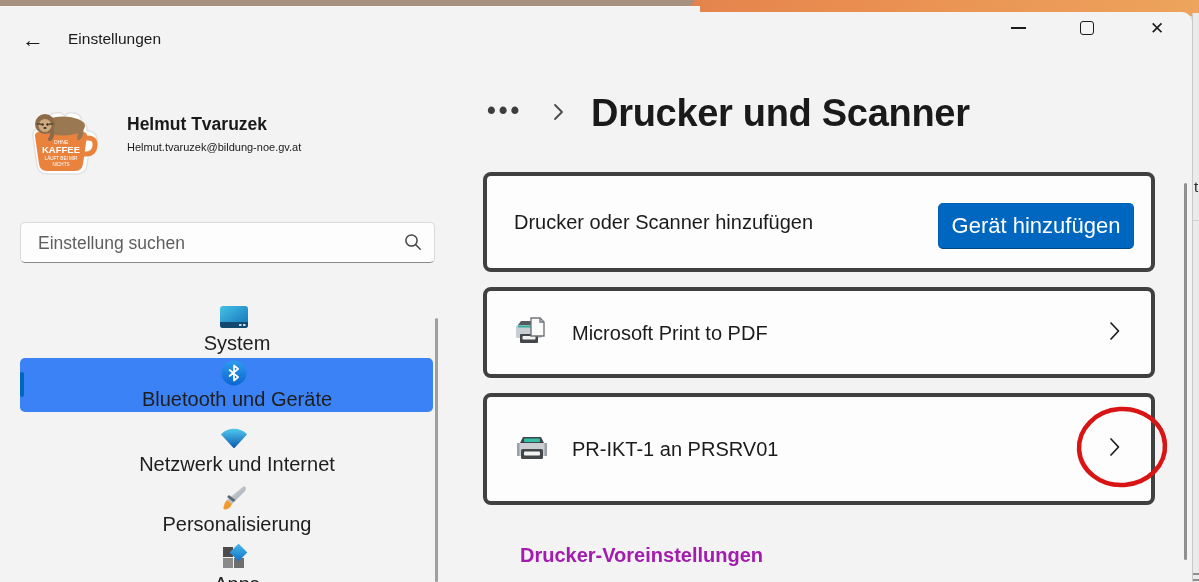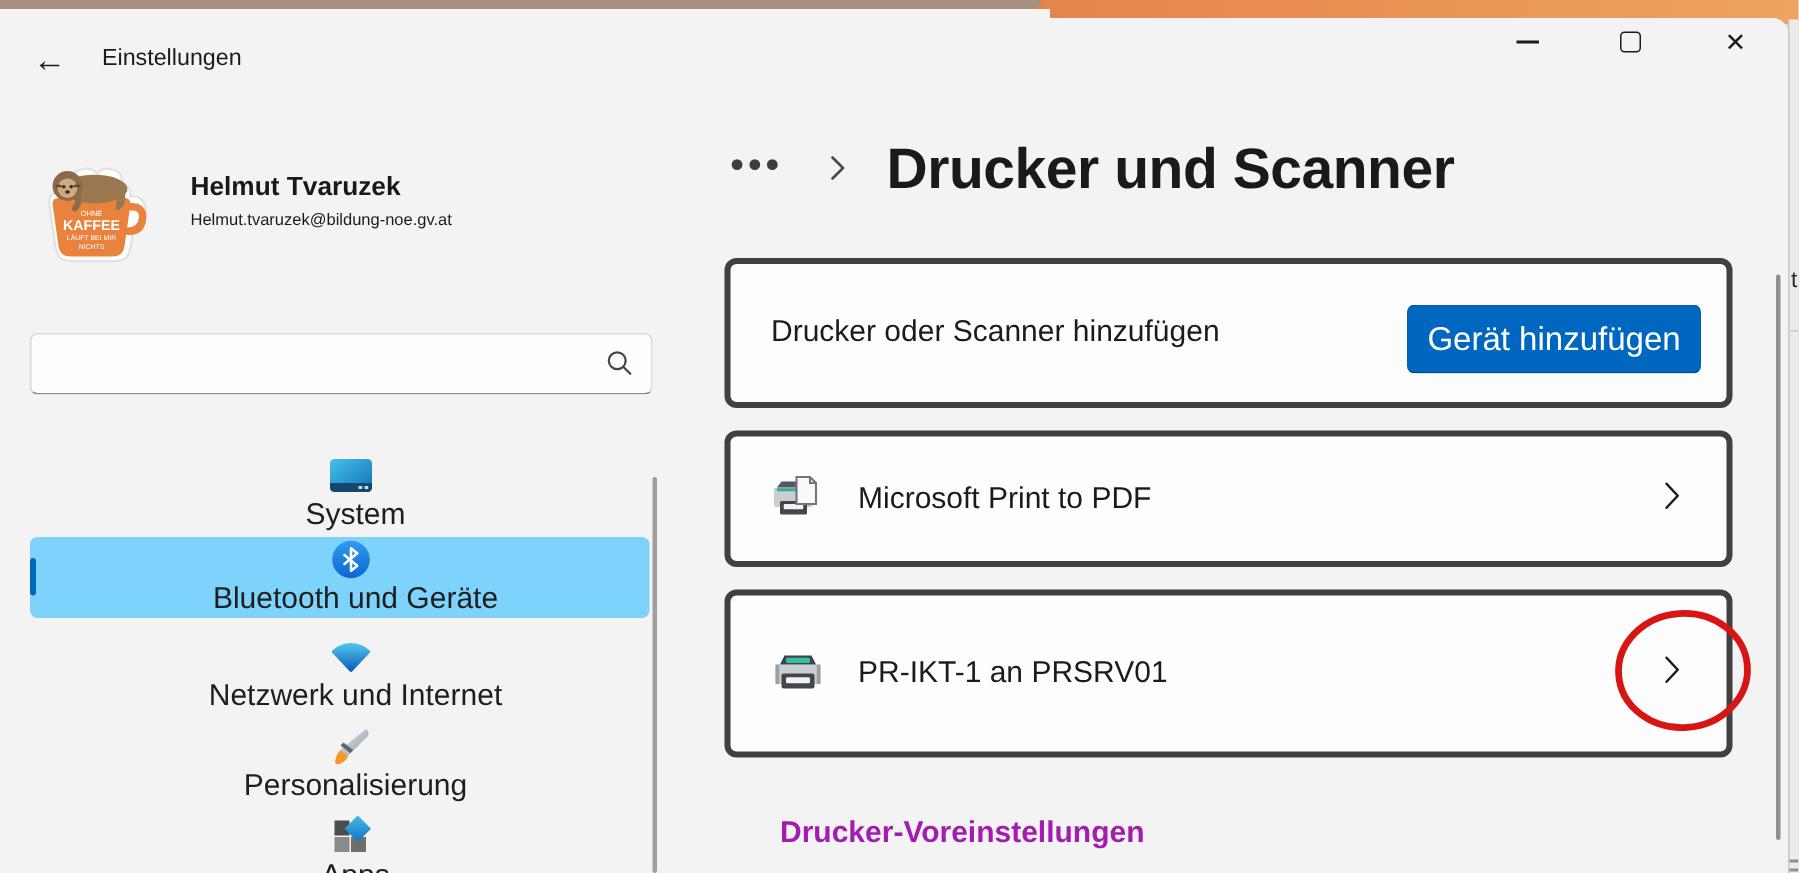--- a/index.html
+++ b/index.html
@@ -33,21 +33,21 @@
   .avatar{position:absolute;left:22px;top:99px;width:80px;height:78px;}
   .user-name{position:absolute;left:127px;top:114px;font-size:17.5px;font-weight:700;color:#191919;}
   .user-email{position:absolute;left:127px;top:141px;font-size:11px;color:#1b1b1b;}
   .searchbox{position:absolute;left:20px;top:222px;width:413px;height:39px;background:#fdfdfd;
     border:1px solid #d9d9d9;border-bottom:1.5px solid #8a8a8a;border-radius:5px;}
   .searchbox input{position:absolute;left:15px;top:0;width:360px;height:100%;border:none;outline:none;background:transparent;
     font-family:inherit;font-size:17.5px;color:#3a3a3a;}
   .searchbox input::placeholder{color:#5f5f5f;opacity:1;}
   .search-ic{position:absolute;right:12px;top:10px;}
   .nav-item{position:absolute;left:20px;width:413px;height:50px;border-radius:5px;display:flex;align-items:center;flex-direction:column;}
-  .nav-item.active{background:#7dd3fc;height:54px;}
+  .nav-item.active{background:#3b82f6;height:54px;}
   .nav-pill{position:absolute;left:0;top:14px;width:3.5px;height:25px;border-radius:3px;background:#0067c0;}
   .nav-ic{width:30px;height:30px;margin-left:14px;flex:0 0 30px;display:flex;align-items:center;justify-content:center;}
   .nav-label{margin-left:21px;font-size:20px;color:#1e1e1e;white-space:nowrap;}
   .side-scroll{position:absolute;left:435px;top:318px;width:2.5px;height:264px;background:#9f9f9f;border-radius:2px;}
   
   .crumb-dots{position:absolute;left:487px;top:96px;font-size:25px;letter-spacing:3px;color:#3d3d3d;font-weight:700;}
   .crumb-chev{position:absolute;left:551px;top:100px;}
   .page-title{position:absolute;left:591px;top:92px;font-size:38px;font-weight:600;color:#1a1a1a;letter-spacing:-0.3px;}
   .card{position:absolute;left:483px;width:672px;background:#fdfdfd;border:4px solid #404040;border-radius:8px;box-sizing:border-box;}
   .card-add{top:172px;height:100px;}
@@ -124,20 +124,21 @@
       <text x="39" y="45" font-size="5" fill="#ffffff" text-anchor="middle" font-family="Liberation Sans,sans-serif">OHNE</text>
       <text x="39" y="54" font-size="9.5" font-weight="bold" fill="#ffffff" text-anchor="middle" font-family="Liberation Sans,sans-serif">KAFFEE</text>
       <text x="39" y="61" font-size="4.6" fill="#ffffff" text-anchor="middle" font-family="Liberation Sans,sans-serif">LÄUFT BEI MIR</text>
       <text x="39" y="67" font-size="4.6" fill="#ffffff" text-anchor="middle" font-family="Liberation Sans,sans-serif">NICHTS</text>
     </svg>
   </div>
   <div class="user-name">Helmut Tvaruzek</div>
   <div class="user-email">Helmut.tvaruzek@bildung-noe.gv.at</div>
 
   <div class="searchbox">
+    <input type="text" placeholder="Einstellung suchen" style="">
     <svg class="search-ic" width="18" height="18" viewBox="0 0 18 18">
       <circle cx="7.5" cy="7.5" r="5.6" fill="none" stroke="#454545" stroke-width="1.5"></circle>
       <line x1="11.8" y1="11.8" x2="16.2" y2="16.2" stroke="#454545" stroke-width="1.5" stroke-linecap="round"></line>
     </svg>
   </div>
 
   <div class="nav-item" style="top:302px;">
     <div class="nav-ic">
       <svg width="30" height="24" viewBox="0 0 30 24">
         <defs>

